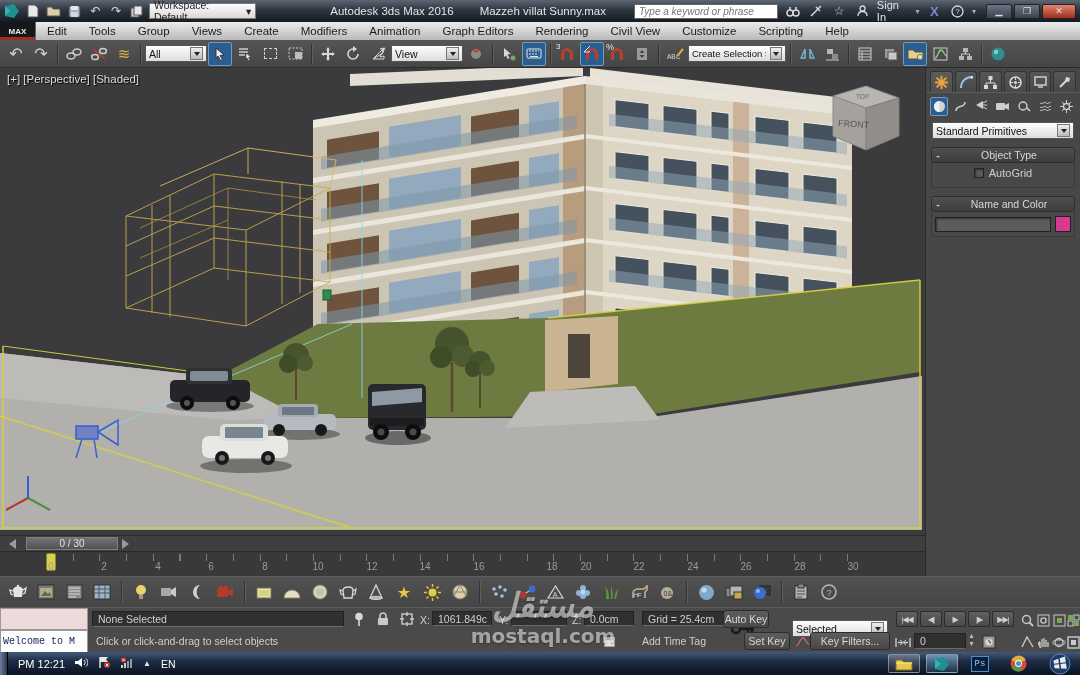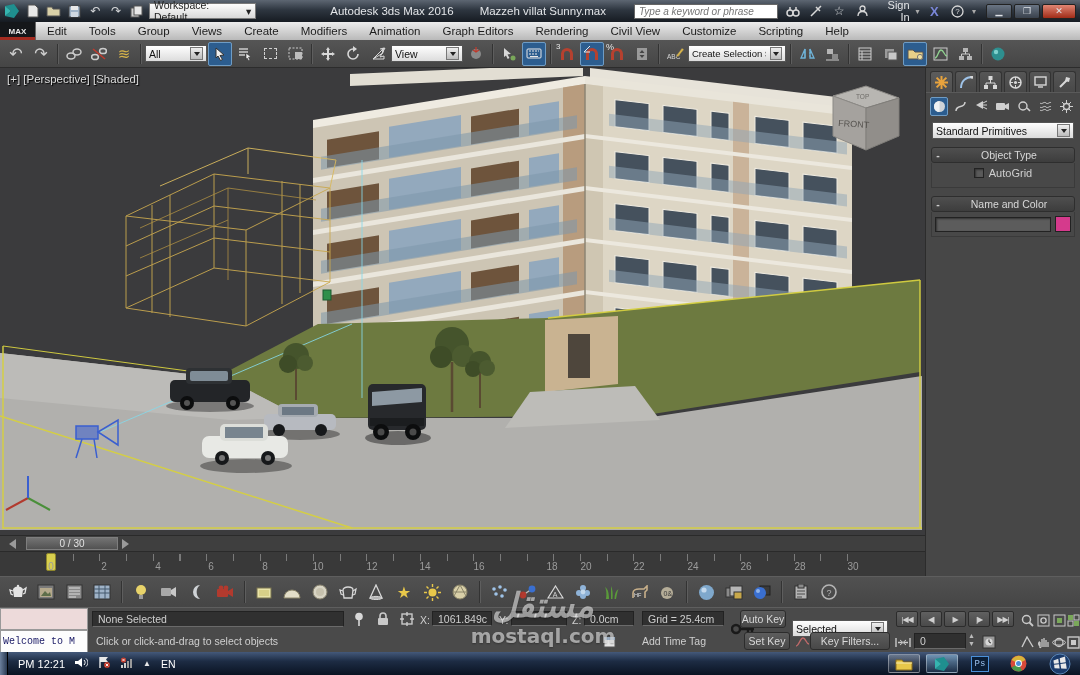--- a/index.html
+++ b/index.html
@@ -157,21 +157,21 @@
           <path d="M1 11L8 4M8 4l3-3M6 2l4 4" stroke="#d8d8d8" stroke-width="1.5" fill="none"></path>
         </svg>
       </span>
     <span class="tb-ic">☆</span>
     <span class="tb-ic">
         <svg width="11" height="12" viewBox="0 0 11 12">
           <circle cx="5.5" cy="3.5" r="2.5" fill="none" stroke="#d8d8d8" stroke-width="1.3"></circle>
           <path d="M1 11c0-3 2-4.5 4.5-4.5S10 8 10 11" fill="none" stroke="#d8d8d8" stroke-width="1.3"></path>
         </svg>
       </span>
-    <span style="color:#e3e5e8;font-size:11px;text-align:right;">Sign In</span>
+    <span style="color:#e3e5e8;font-size:11px;">Sign In</span>
     <span style="color:#aaa;font-size:8px;">▾</span>
     <span class="tb-ic" style="color:#7a86d8;font-weight:bold;font-size:13px;">X</span>
     <span class="tb-ic">
         <svg width="13" height="13" viewBox="0 0 13 13">
           <circle cx="6.5" cy="6.5" r="5.5" fill="none" stroke="#d8d8d8" stroke-width="1.3"></circle>
           <text x="4.2" y="9.4" font-size="8" fill="#d8d8d8">?</text>
         </svg>
       </span>
     <span style="color:#aaa;font-size:8px;">▾</span>
   </div>
@@ -959,21 +959,21 @@
   <div class="sunken abs" style="left:584px;top:3px;width:50px;height:15px;">0.0cm</div>
 
   <div class="sunken abs" style="left:642px;top:3px;width:82px;height:15px;">Grid = 25.4cm</div>
   <span class="st-ic abs" style="left:730px;top:12px;width:26px;">
       <svg width="24" height="12" viewBox="0 0 24 12">
         <circle cx="5" cy="6" r="4" fill="none" stroke="#1a1a1a" stroke-width="2.4"></circle>
         <path d="M9 6h14M17 6v4M21 6v3" stroke="#1a1a1a" stroke-width="2.4"></path>
       </svg>
     </span>
 
-  <div class="keybtn abs" style="left:740px;top:2px;width:46px;height:18px;text-align:center;">Auto Key</div>
+  <div class="keybtn abs" style="left:723px;top:2px;width:46px;height:18px;text-align:center;">Auto Key</div>
   <div class="dd abs" id="sel-dd">
     <span>Selected</span>
       <span class="arr"></span>
   </div>
   <div class="pb abs" style="left:896px;top:3px;">|◀◀</div>
   <div class="pb abs" style="left:920px;top:3px;">◀|</div>
   <div class="pb abs" style="left:944px;top:3px;">▶</div>
   <div class="pb abs" style="left:968px;top:3px;">|▶</div>
   <div class="pb abs" style="left:992px;top:3px;">▶▶|</div>
   <span class="st-ic abs" style="left:1018px;top:3px;">

